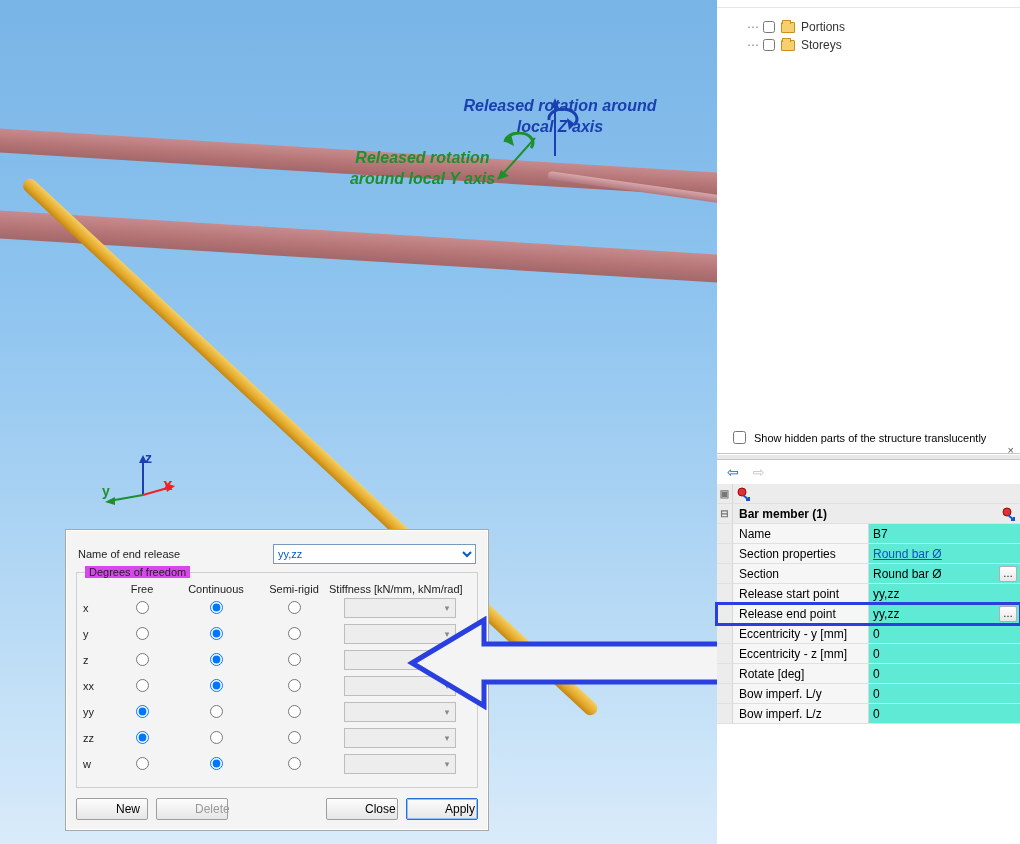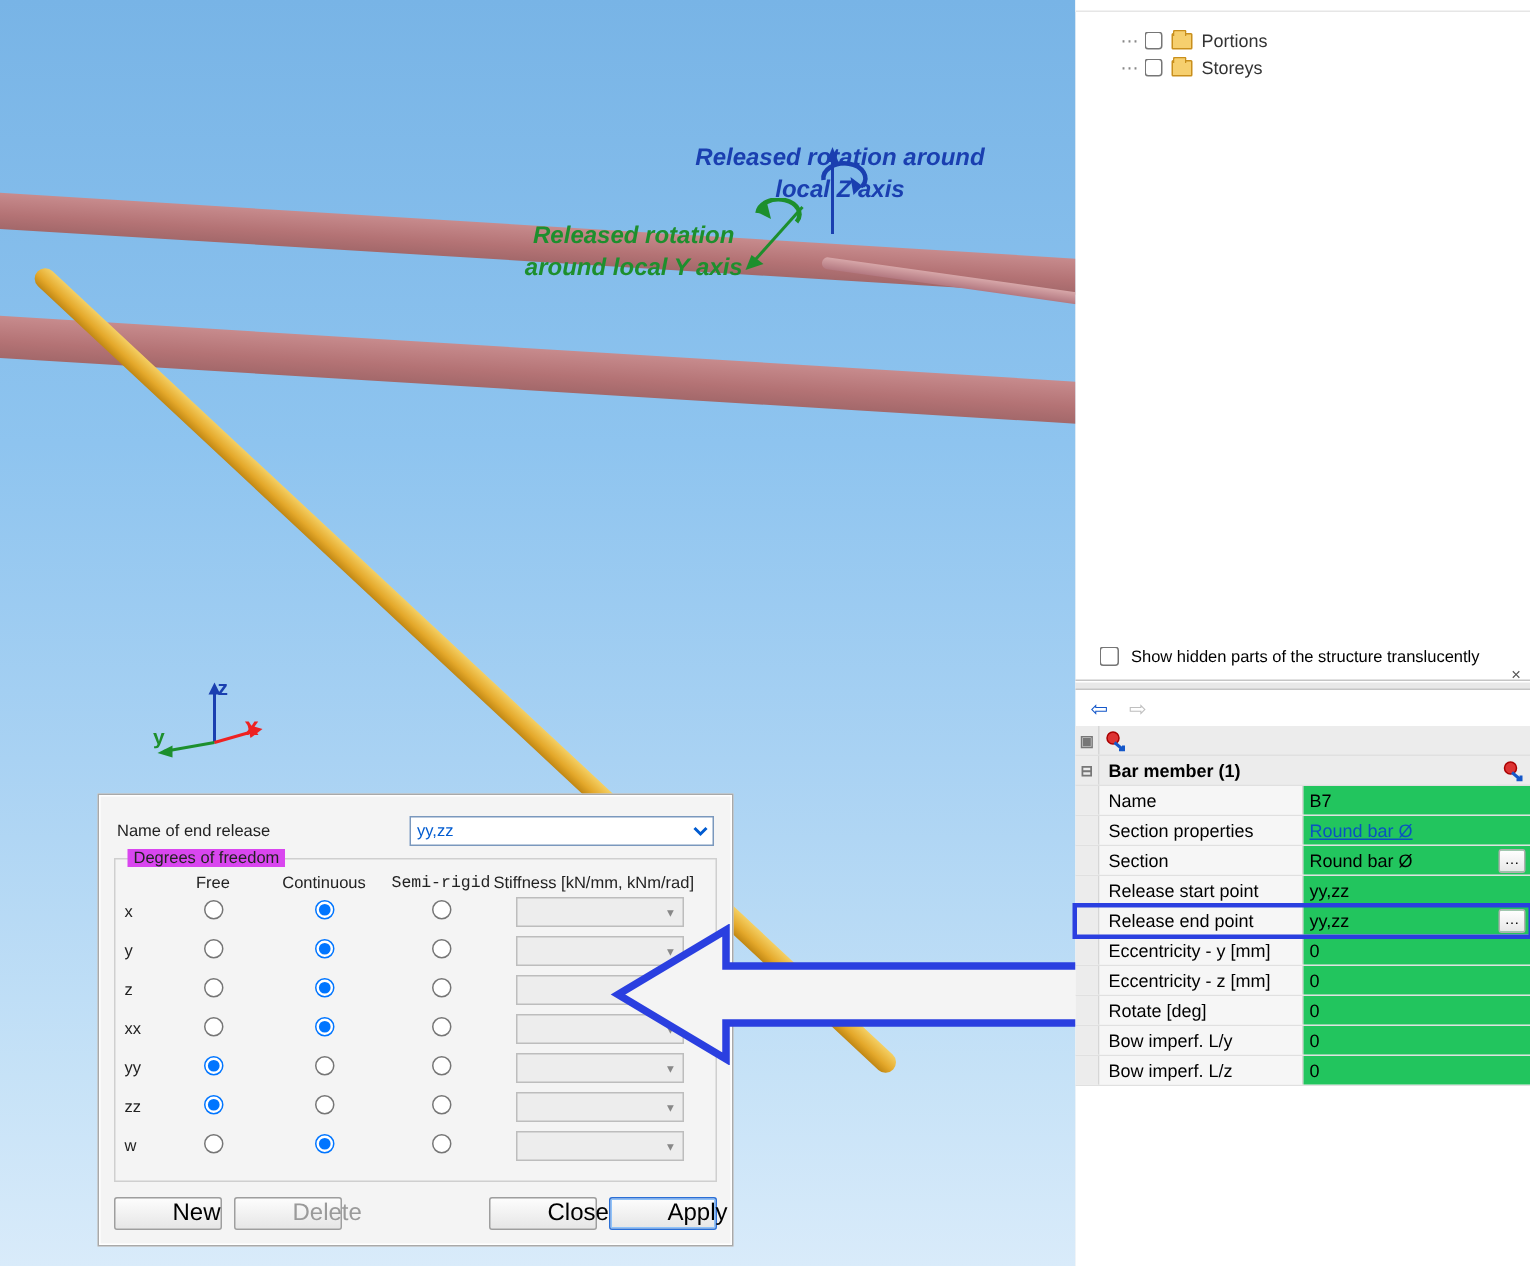--- a/index.html
+++ b/index.html
@@ -59,37 +59,37 @@
 }
 .groupbox {
   margin: 4px 10px 0 10px; border:1px solid #cfcfcf; background:#f4f4f4;
   padding: 4px 6px 10px 6px; position: relative;
 }
 .groupbox .legend { position:relative; top:-11px; left:2px; background:#d946ef; padding:0 4px; font-size:11px; }
 .dof-head { display:flex; font-size:11px; margin-top:-6px; }
 .dof-head > div:nth-child(1){ width:28px; }
 .dof-head > div:nth-child(2){ width:62px; text-align:center;}
 .dof-head > div:nth-child(3){ width:86px; text-align:center;}
-.dof-head > div:nth-child(4){ width:70px; text-align:center;font-family:Liberation Mono, monospace;}
+.dof-head > div:nth-child(4){ width:70px; text-align:center;}
 .dof-head > div:nth-child(5){ flex:1; text-align:left;}
 .dof-row { display:flex; align-items:center; height:26px; }
 .dof-row .lab{ width:28px; }
 .dof-row .rad{ width:62px; text-align:center;}
 .dof-row .rad2{ width:86px; text-align:center;}
 .dof-row .rad3{ width:70px; text-align:center;}
 .dof-row .stiff{ flex:1; display:flex; justify-content:center;}
 .dof-row input[type=radio]{ margin:0; }
 .stiffbox{
   width:112px; height:20px; border:1px solid #bdbdbd; background:#ededed;
   display:flex; align-items:center;
 }
 .stiffbox .dd{ margin-left:auto; width:16px; text-align:center; color:#888; font-size:9px;}
 .dlg-buttons{ position:absolute; bottom:10px; left:10px; right:10px; display:flex; gap:8px; }
 .dlg-buttons button{
-  height:22px; font-size:16px; border:1px solid #9e9e9e; border-radius:2px;
+  height:22px; font-size:12px; border:1px solid #9e9e9e; border-radius:2px;
   background:linear-gradient(#fdfdfd,#e6e6e6); cursor:pointer;padding-left:38px;
 }
 .dlg-buttons button:disabled{ color:#9a9a9a; cursor:default;}
 .dlg-buttons .left{ display:flex; gap:8px; }
 .dlg-buttons .left button{ width:72px;}
 .dlg-buttons .right{ margin-left:auto; display:flex; gap:8px;}
 .dlg-buttons .right button{ width:72px;}
 .dlg-buttons button.apply{ border-color:#2a6fd6; box-shadow: inset 0 0 0 1px #8fc2f8; }
 
 
@@ -112,21 +112,21 @@
 .arrow-nav{ font-size:14px; }
 .arrow-nav.back{ color:#1457c9; }
 .arrow-nav.fwd{ color:#bfbfbf; }
 
 .propgrid{ font-size:12px; }
 .pg-row{ display:flex; border-bottom:1px solid #e0e0e0; height:20px; align-items:stretch;}
 .pg-row.header{ background:#ececec; font-weight:700;}
 .pg-row .exp{ width:16px; text-align:center; color:#777; background:#ececec; border-right:1px solid #d6d6d6; display:flex; align-items:center; justify-content:center; font-size:10px;}
 .pg-row .k{ width:136px; padding-left:6px; display:flex; align-items:center; border-right:1px solid #d6d6d6; background:#f6f6f6;}
 .pg-row.header .k{ background:#ececec;}
-.pg-row .v{ flex:1; padding-left:4px; display:flex; align-items:center; background:#22c55e;}
+.pg-row .v{ flex:1; padding-left:4px; display:flex; align-items:center; background:#5eead4;}
 .pg-row .badge{ width:22px; display:flex; align-items:center; justify-content:center;}
 .pg-row .v a{ color:#0a52c0; text-decoration:underline;}
 .pg-row .v .ell{ margin-left:auto; width:18px; height:16px; border:1px solid #b0b0b0; background:linear-gradient(#fff,#e7e7e7); font-size:10px; display:flex; align-items:center; justify-content:center; margin-right:3px; border-radius:2px;}
 .pg-row.highlight{ outline:3px solid #2a3fe0; outline-offset:-1px; position:relative; z-index:2;}
 .badge svg{ display:block; }
 
 </style>
 </head>
 <body>
 

